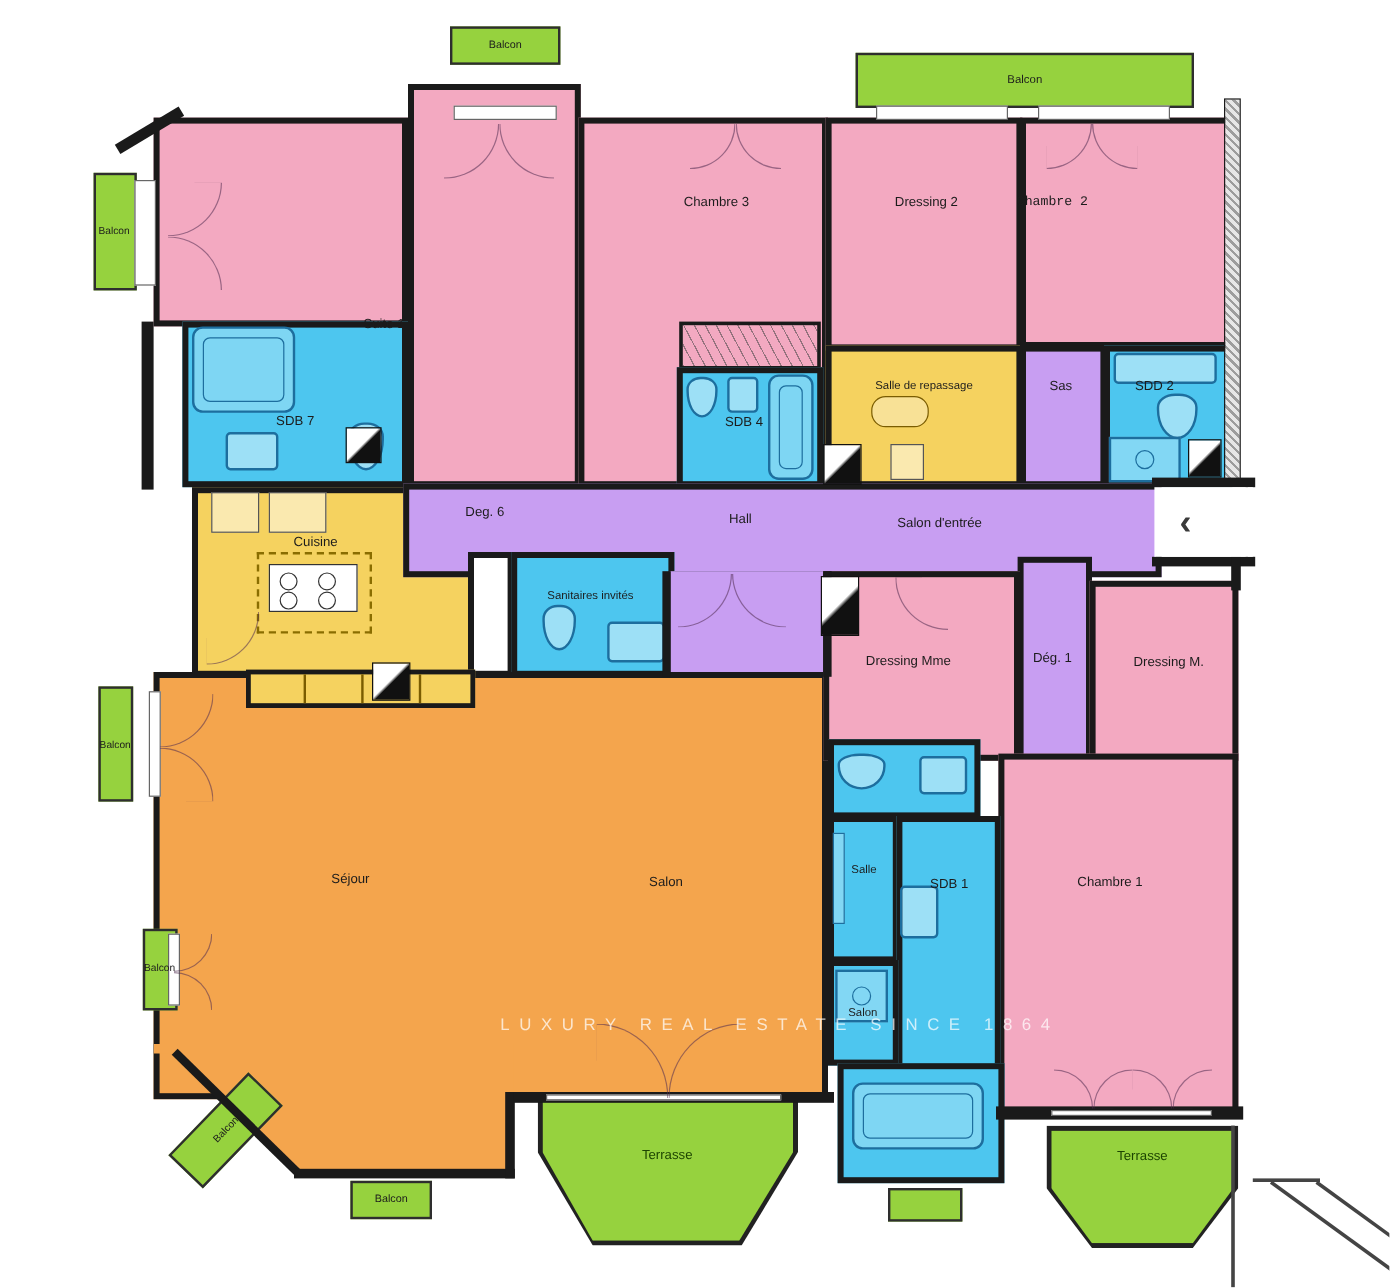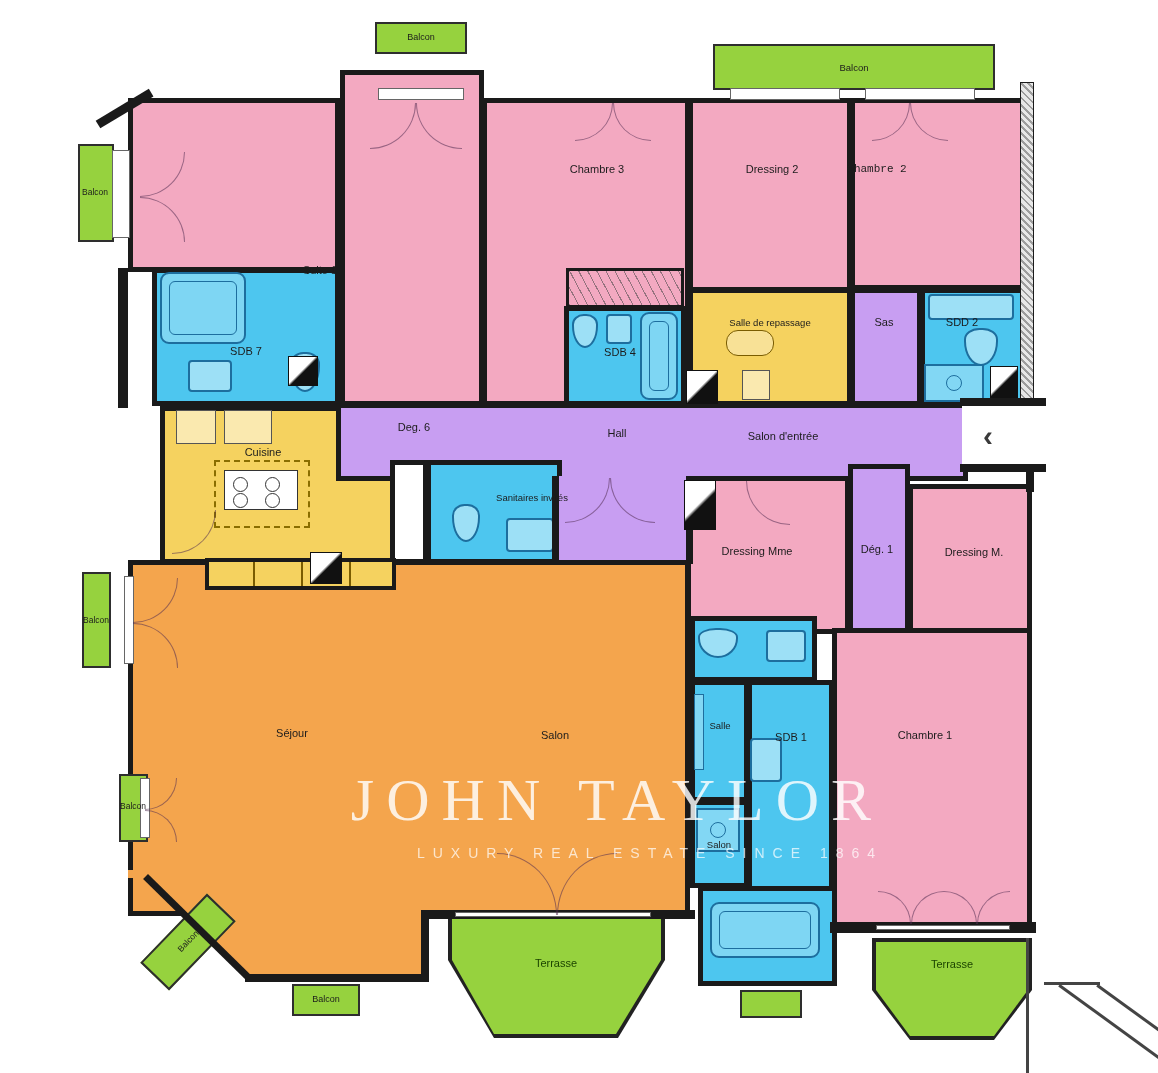--- a/index.html
+++ b/index.html
@@ -205,40 +205,39 @@
 
   <div class="lab" style="left:320px;top:270px;">Suite 1</div>
   <div class="lab" style="left:246px;top:351px;">SDB 7</div>
   <div class="lab" style="left:597px;top:169px;">Chambre 3</div>
   <div class="lab" style="left:620px;top:352px;">SDB 4</div>
   <div class="lab" style="left:772px;top:169px;">Dressing 2</div>
   <div class="lab s95" style="left:770px;top:322px;">Salle de repassage</div>
   <div class="lab" style="left:884px;top:322px;">Sas</div>
   <div class="lab" style="left:877px;top:169px;font-family:Liberation Mono, monospace;">Chambre 2</div>
   <div class="lab" style="left:962px;top:322px;">SDD 2</div>
-  <div class="lab" style="left:414px;top:427px;">Deg. 6</div>
+  <div class="lab" style="left:404px;top:427px;">Deg. 6</div>
   <div class="lab" style="left:617px;top:433px;">Hall</div>
   <div class="lab" style="left:783px;top:436px;">Salon d'entrée</div>
   <div class="lab" style="left:263px;top:452px;">Cuisine</div>
-  <div class="lab s95" style="left:532px;top:497px;">Sanitaires invités</div>
+  <div class="lab s95" style="left:492px;top:497px;">Sanitaires invités</div>
   <div class="lab" style="left:757px;top:551px;">Dressing Mme</div>
   <div class="lab" style="left:877px;top:549px;">Dég. 1</div>
   <div class="lab" style="left:974px;top:552px;">Dressing M.</div>
   <div class="lab" style="left:292px;top:733px;">Séjour</div>
   <div class="lab" style="left:555px;top:735px;">Salon</div>
   <div class="lab s95" style="left:720px;top:725px;">Salle</div>
   <div class="lab" style="left:791px;top:737px;">SDB 1</div>
   <div class="lab s95" style="left:719px;top:844px;">Salon</div>
   <div class="lab" style="left:925px;top:735px;">Chambre 1</div>
   <div class="lab green-t" style="left:556px;top:963px;">Terrasse</div>
   <div class="lab green-t" style="left:952px;top:964px;">Terrasse</div>
   <div class="lab s9" style="left:421px;top:37px;">Balcon</div>
   <div class="lab s95" style="left:854px;top:67px;">Balcon</div>
   <div class="lab s85" style="left:95px;top:192px;">Balcon</div>
   <div class="lab s85" style="left:96px;top:620px;">Balcon</div>
   <div class="lab s85" style="left:133px;top:806px;">Balcon</div>
   <div class="lab s85" style="left:188px;top:941px;transform:translate(-50%,-50%) rotate(-46deg);">Balcon</div>
   <div class="lab s9" style="left:326px;top:999px;">Balcon</div>
   <div class="chev" style="left:988px;top:436px;">‹</div>
 
-  <div id="wm">JOHN TAYLOR</div>
   <div id="wm2">LUXURY REAL ESTATE SINCE 1864</div>
 </div>
 
 </body></html>

